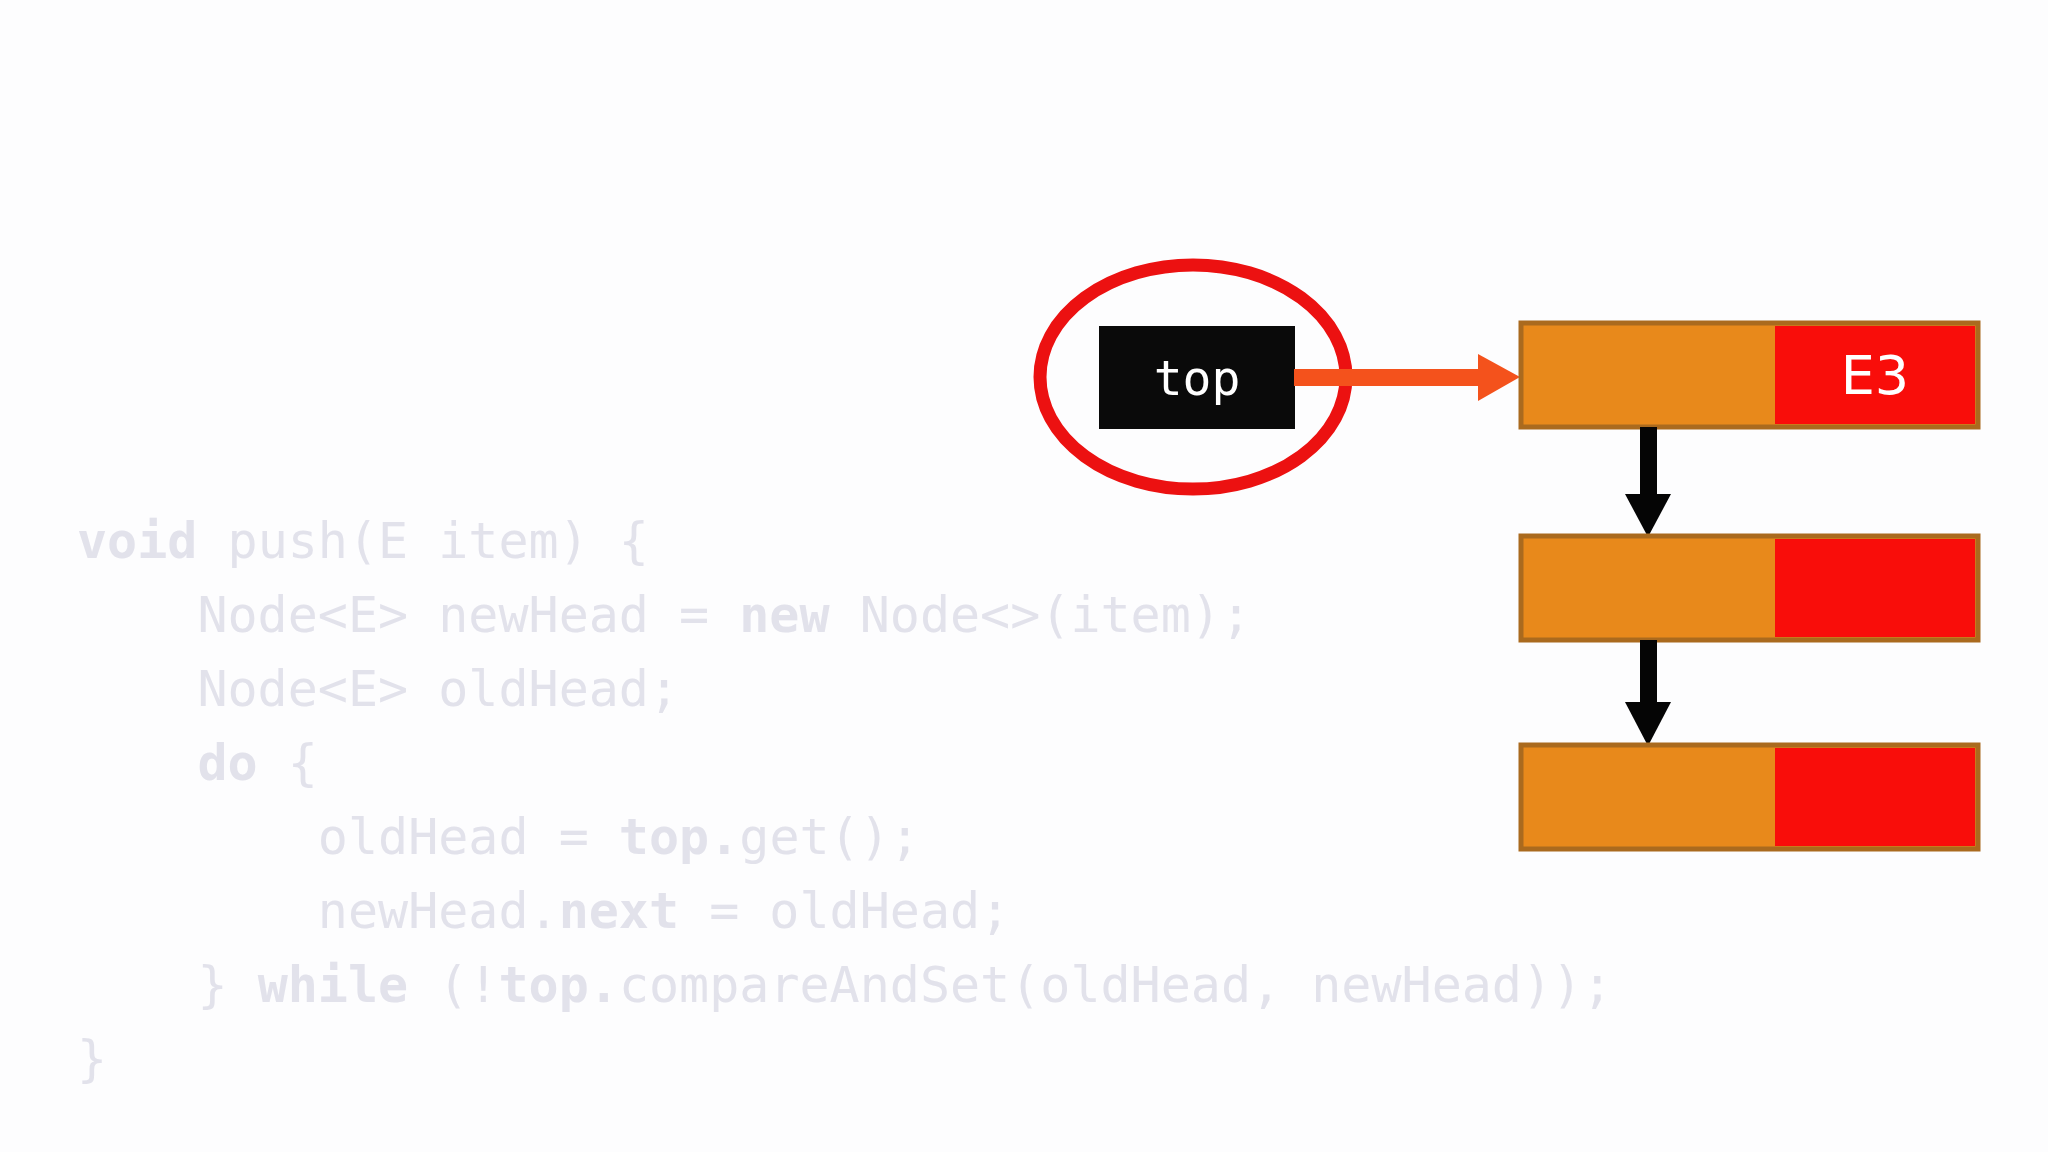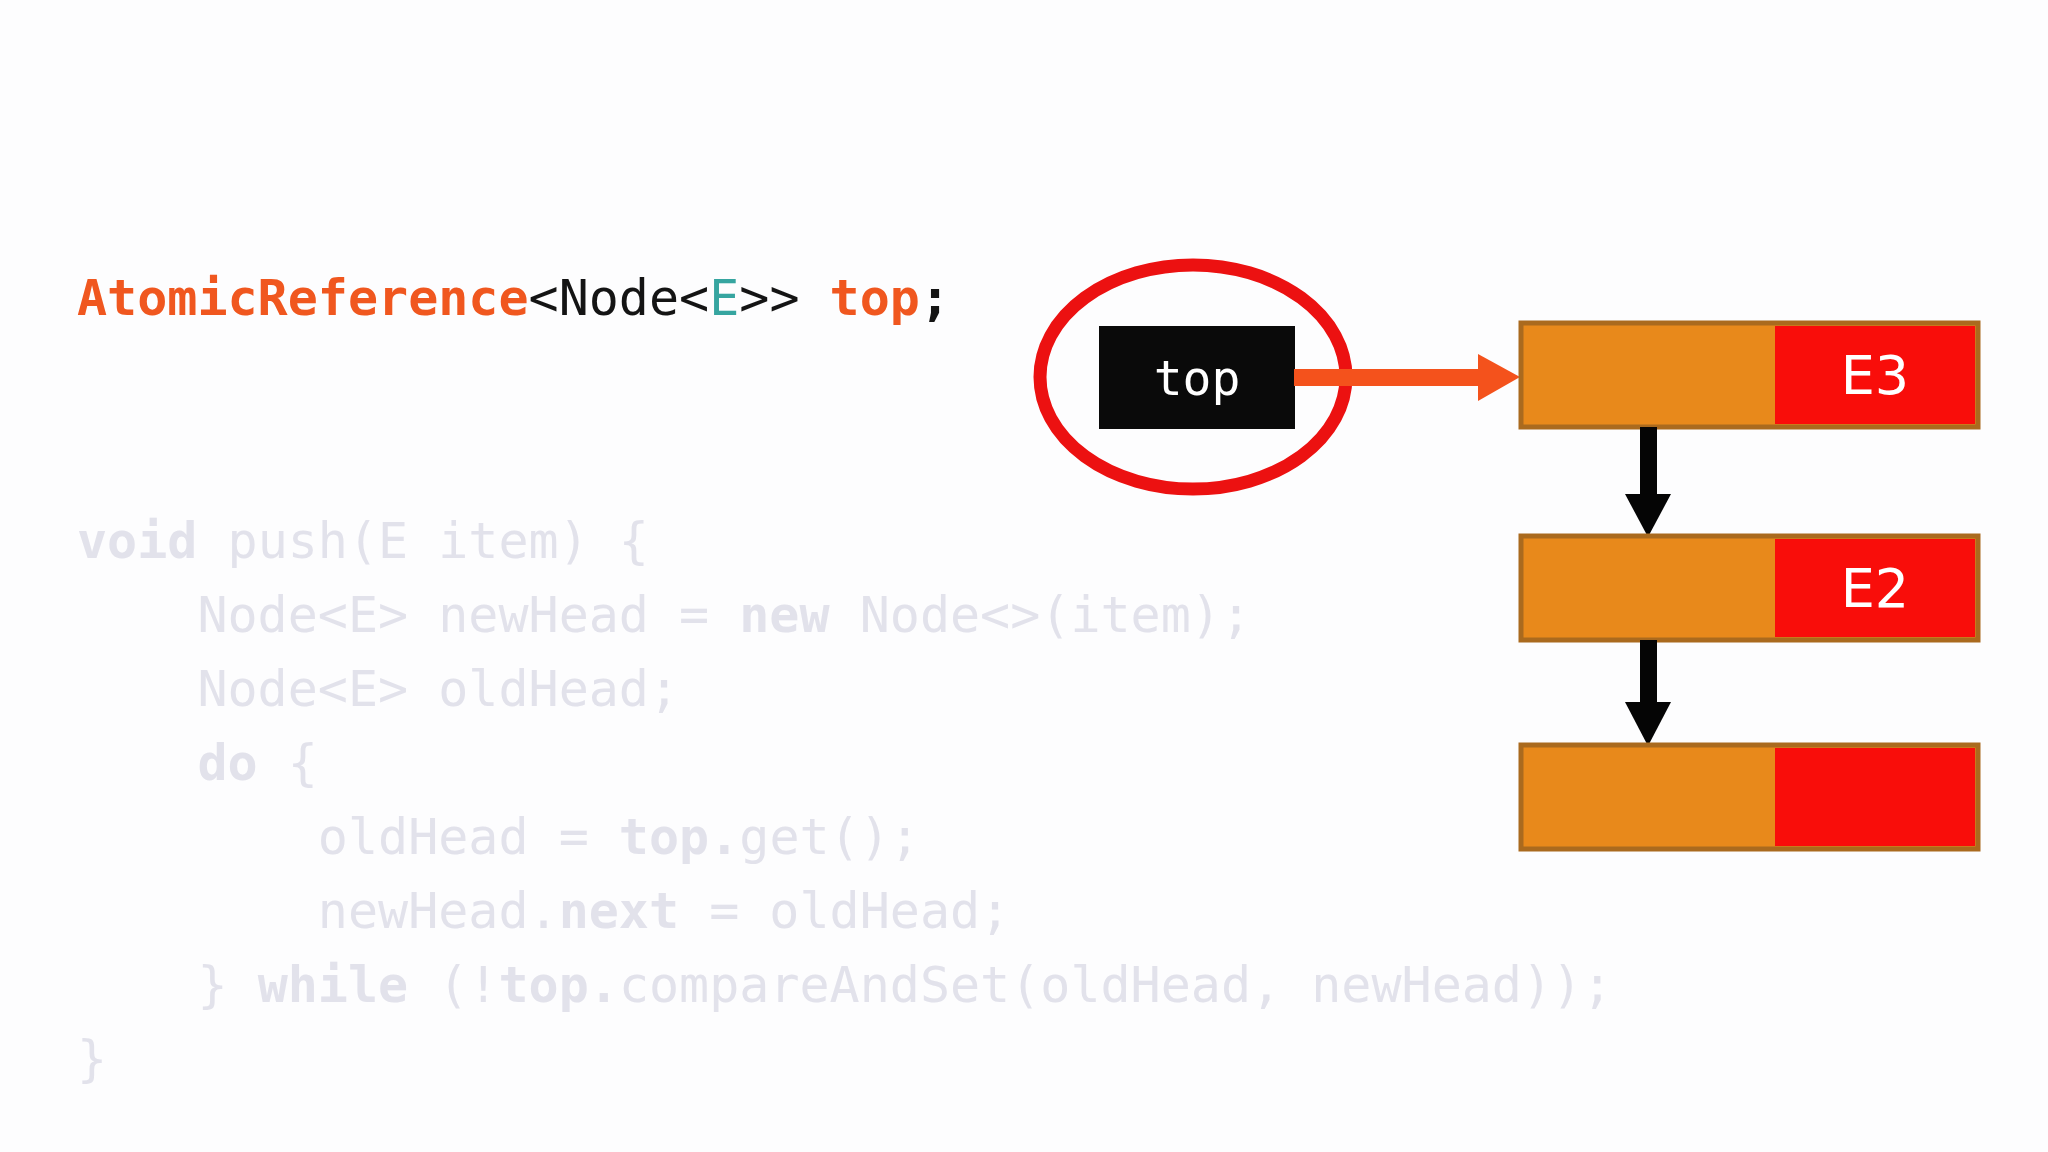--- a/index.html
+++ b/index.html
@@ -56,21 +56,20 @@
   }
   .node-label.n0{top:323px;text-align:center;}
   .node-label.n1{top:536px;}
   .node-label.n2{top:745px;}
 </style>
 </head>
 <body>
 
 <div class="stage">
 
-  <div class="title"><span class="seg-orange-bold">AtomicReference</span><span class="seg-plain">&lt;Node&lt;</span><span class="seg-teal">E</span><span class="seg-plain">&gt;&gt; </span><span class="seg-orange-bold">top</span><span class="seg-plain-bold">;</span></div>
 
   <pre class="code"><b>void</b><span> push(E item) {</span>
 <span>    Node&lt;E&gt; newHead = </span><b>new</b><span> Node&lt;&gt;(item);</span>
 <span>    Node&lt;E&gt; oldHead;</span>
 <span>    </span><b>do</b><span> {</span>
 <span>        oldHead = </span><b>top.</b><span>get();</span>
 <span>        newHead.</span><b>next</b><span> = oldHead;</span>
 <span>    } </span><b>while</b><span> (!</span><b>top.</b><span>compareAndSet(oldHead, newHead));</span>
 <span>}</span></pre>
 
@@ -94,14 +93,13 @@
 
     <rect class="shape-black-arrow" x="1640" y="640" width="17" height="64"></rect>
     <polygon class="shape-black-arrow" points="1625,702 1671,702 1648,746"></polygon>
 
     <rect class="shape-node" x="1521" y="745" width="457" height="104"></rect>
     <rect class="shape-node-red" x="1775" y="748" width="200" height="98"></rect>
   </svg>
 
   <div class="pointer-label">top</div>
   <div class="node-label n0">E3</div>
-  <div class="node-label n1">E2</div>
 </div>
 
 </body></html>

